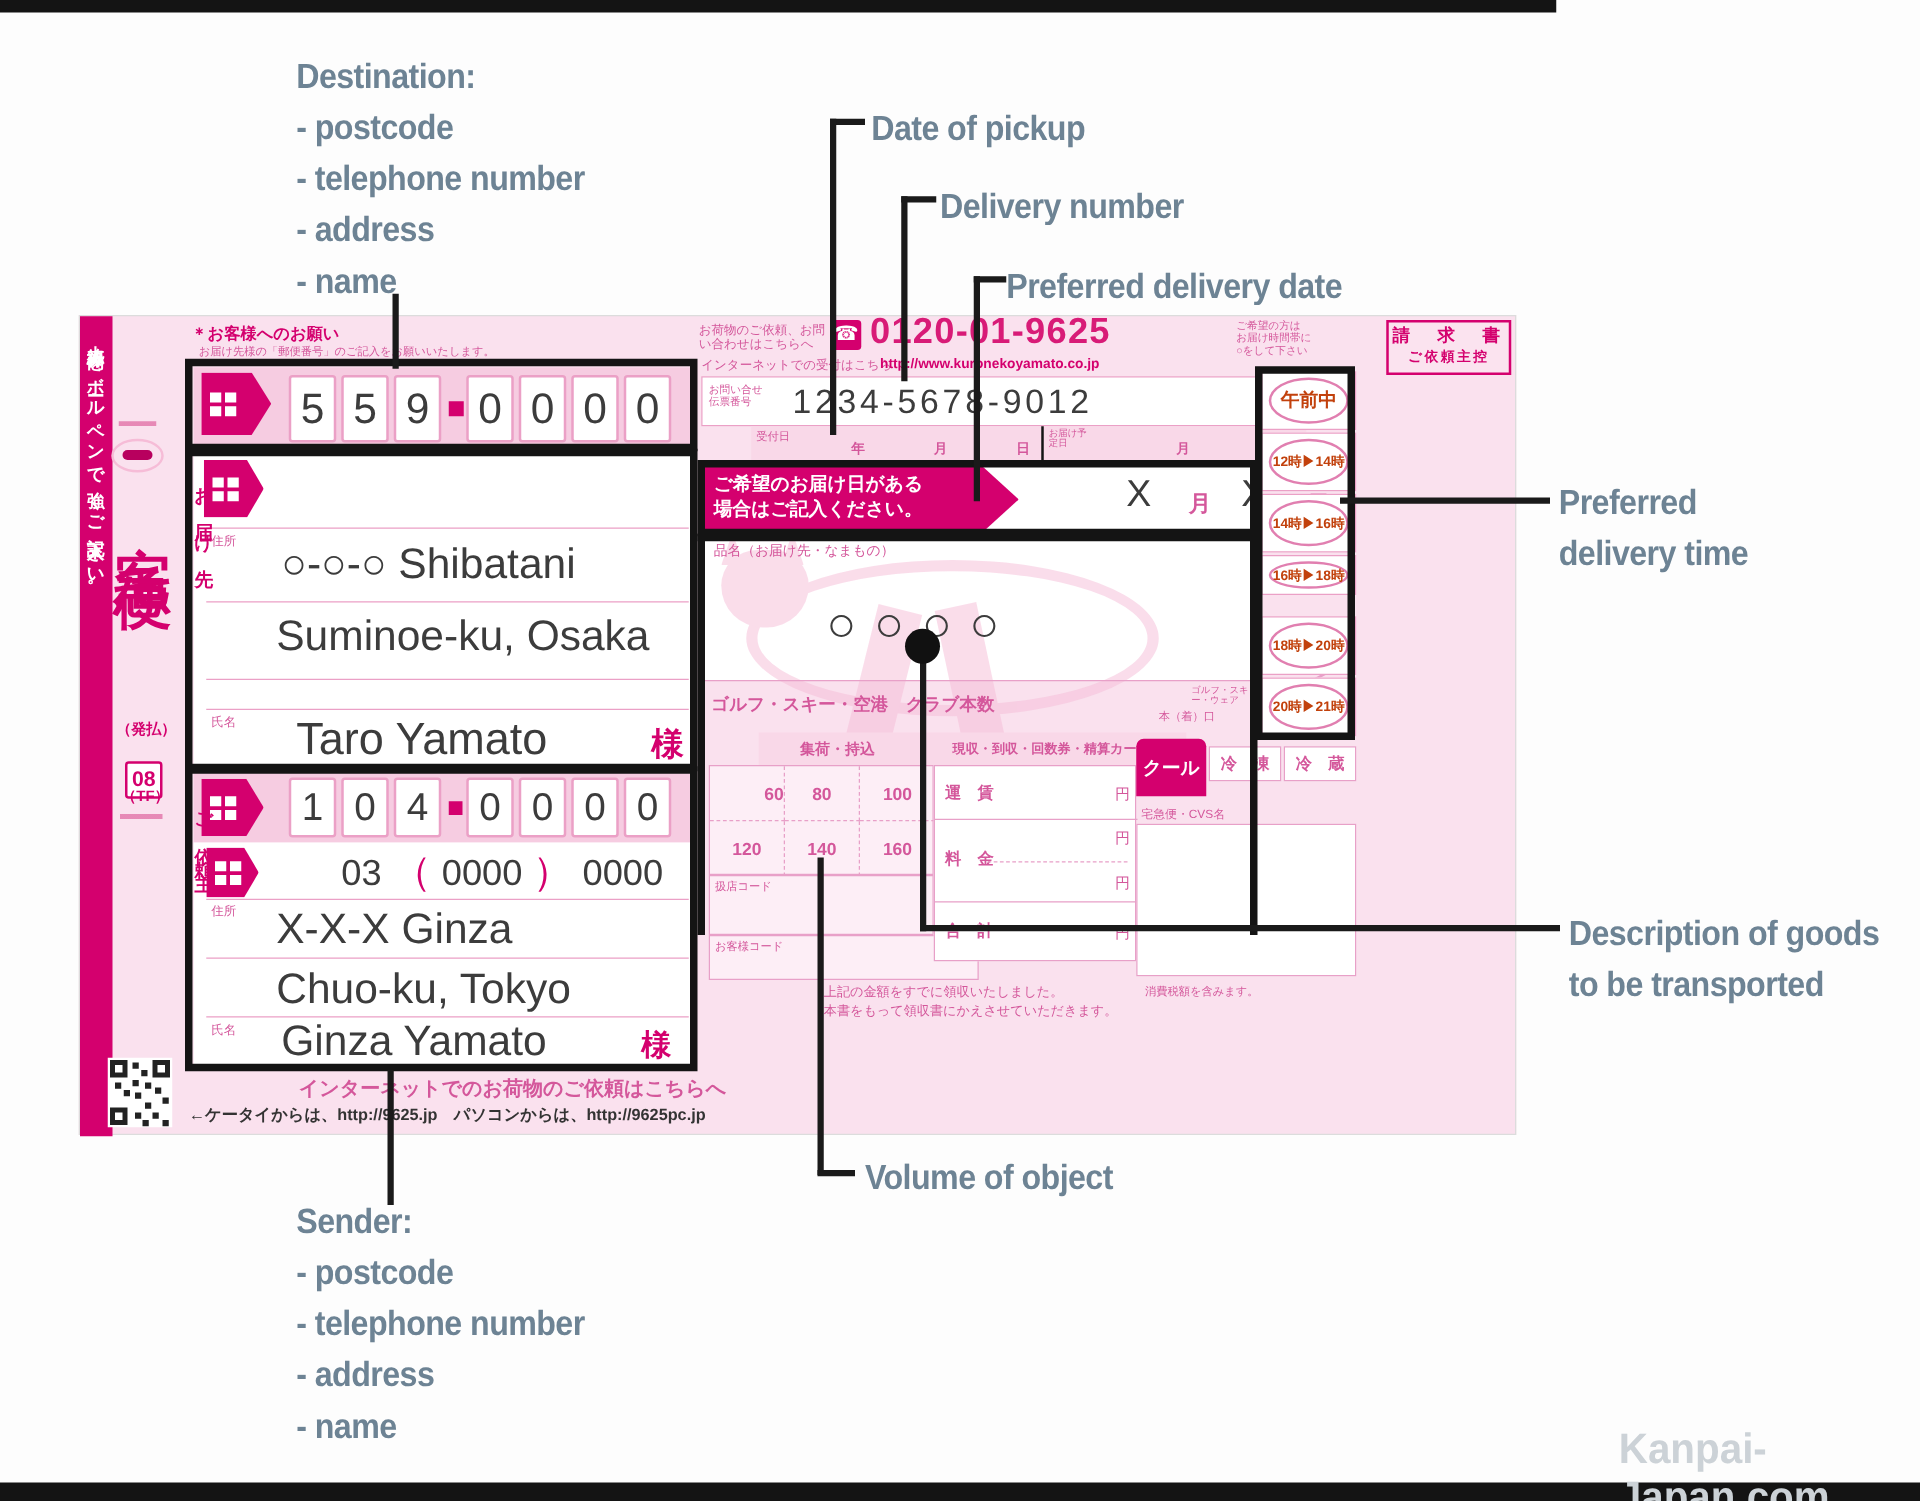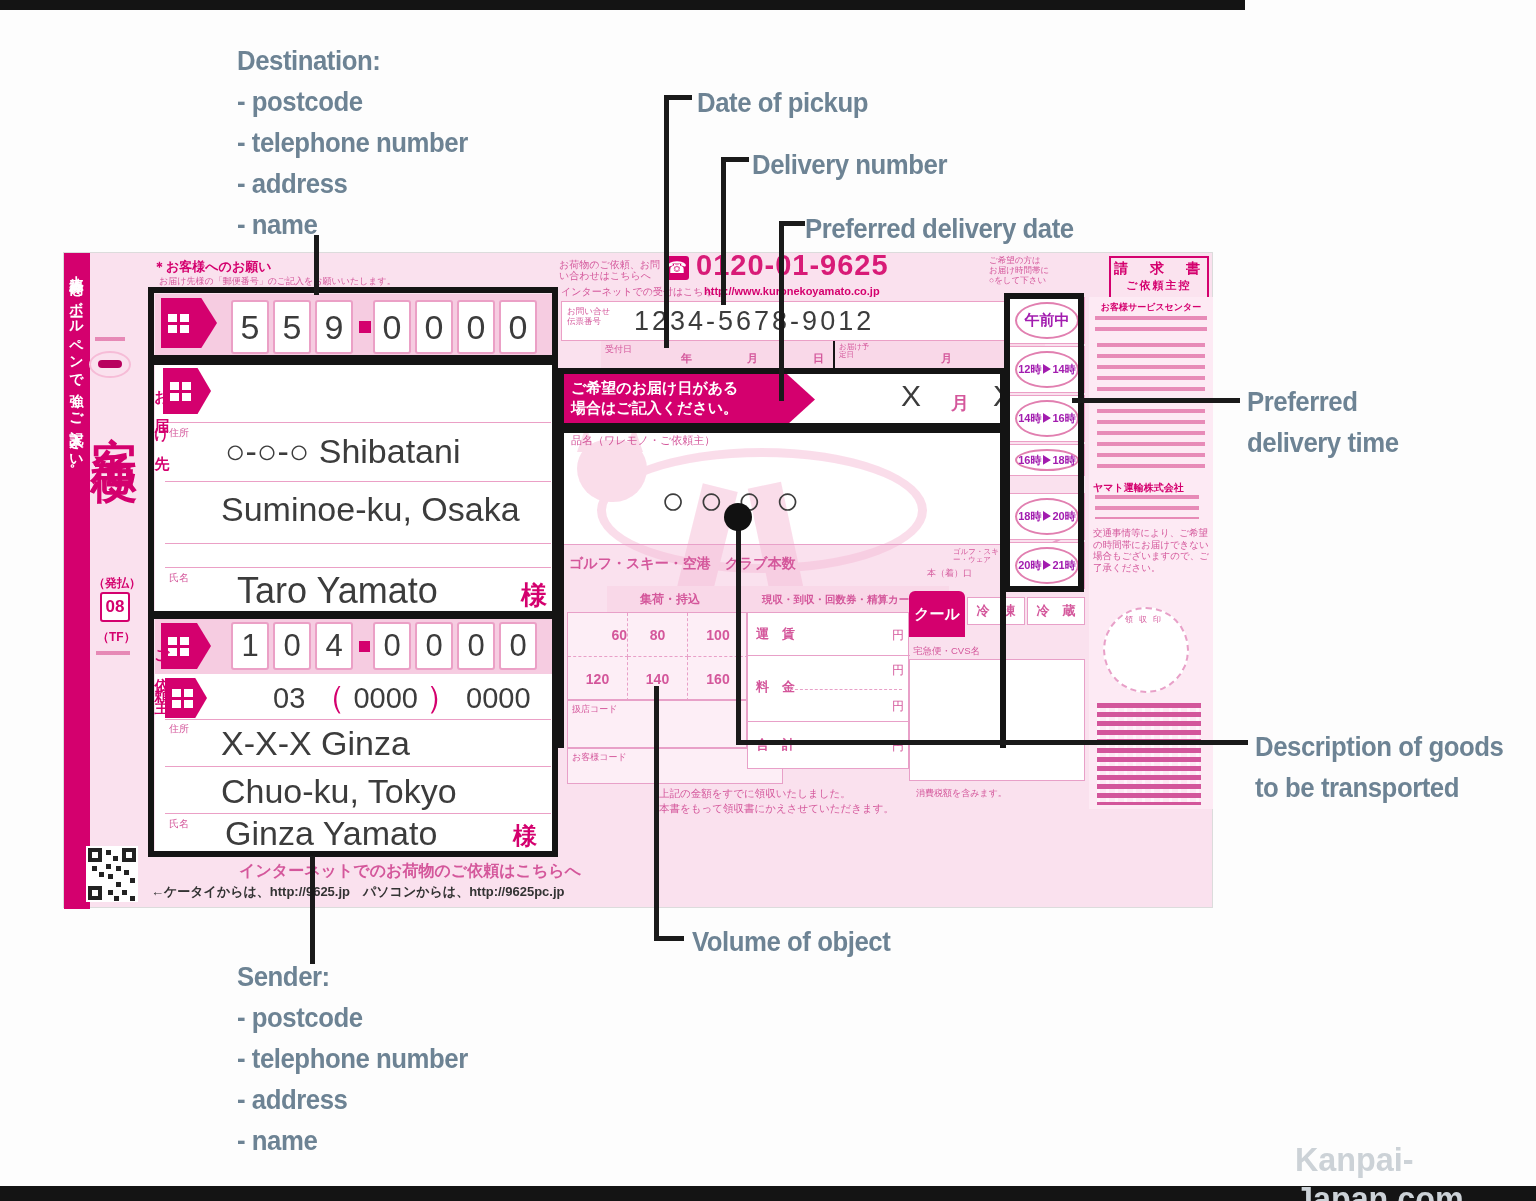--- a/index.html
+++ b/index.html
@@ -30,21 +30,21 @@
   .ln{background:#1a1a1a;z-index:22;}
   .dot{background:#111;border-radius:50%;z-index:23;}
   
   .ann{color:#6d8394;font-weight:bold;z-index:30;transform:scaleX(.92);transform-origin:left top;
        letter-spacing:-.5px;white-space:nowrap;}
   .ann28{font-size:28px;line-height:41px;}
   .wmark{color:#ccd2d7;font-size:34px;font-weight:bold;letter-spacing:0;transform:scaleX(.95);transform-origin:left top;}
   
   .tslot{background:#fff;border:1px solid #eba0c6;}
   .oval{position:absolute;left:5px;right:5px;top:4px;bottom:4px;border:2px solid #e17fb0;border-radius:50%;
-        display:flex;align-items:center;justify-content:center;color:#a21caf;font-weight:bold;}
+        display:flex;align-items:center;justify-content:center;color:#c2410c;font-weight:bold;}
   
   .stripes{background:repeating-linear-gradient(180deg,#e06ba3 0 4px,rgba(0,0,0,0) 4px 11px);opacity:.75;}
   .stripes-dense{background:repeating-linear-gradient(180deg,#cf4792 0 5px,rgba(0,0,0,0) 5px 9px),
                  repeating-linear-gradient(90deg,rgba(255,255,255,.55) 0 3px,rgba(0,0,0,0) 3px 9px);opacity:.9;}
   .cool{background:#d4006e;color:#fff;border-radius:6px 6px 0 0;display:flex;align-items:center;justify-content:center;
         font-weight:bold;font-size:15px;}
   .cellbox{background:#fff;border:1px solid #e8a0c8;}
   .dashcell{border-right:1px dashed #e8a0c8;}
   .stamp{border:2px dashed #e8a0c8;border-radius:50%;background:#fff;}
   .catline{border:9px solid #f6bcd7;border-radius:50%;}
@@ -65,21 +65,21 @@
     </div>
 
     <div class="a" style="left:31px;top:84px;width:30px;height:8px;">
       <div class="stripes" style="width:100%;height:100%;"></div>
     </div>
     <div class="a catline" style="left:25px;top:98px;width:42px;height:27px;border-width:2px;">
       <div class="a catfill" style="left:7px;top:7px;width:24px;height:8px;border-radius:4px;background:#b8005e;"></div>
     </div>
     <div class="a vtext pink" style="left:28px;top:146px;height:185px;font-size:46px;font-weight:bold;letter-spacing:12px;line-height:1;">宅急便</div>
     <div class="a pink" style="left:29px;top:322px;font-size:12px;font-weight:bold;">（発払）</div>
-    <div class="a fieldbox pink" style="left:36px;top:339px;width:30px;height:30px;font-size:17px;font-weight:bold;line-height:26px;border-color:#d4006e;">08</div>
+    <div class="a fieldbox pink" style="left:36px;top:356px;width:30px;height:30px;font-size:17px;font-weight:bold;line-height:26px;border-color:#d4006e;">08</div>
     <div class="a pink" style="left:33px;top:376px;font-size:12px;font-weight:bold;">（TF）</div>
     <div class="a stripes" style="left:32px;top:398px;width:34px;height:9px;"></div>
 
     <svg class="a" style="left:22px;top:593px;" width="52" height="56" viewBox="0 0 52 56">
       <rect width="52" height="56" fill="#fff"></rect>
       <rect x="2" y="2" width="14" height="14" fill="#222"></rect>
         <rect x="6" y="6" width="6" height="6" fill="#fff"></rect>
       <rect x="36" y="2" width="14" height="14" fill="#222"></rect>
         <rect x="40" y="6" width="6" height="6" fill="#fff"></rect>
       <rect x="2" y="40" width="14" height="14" fill="#222"></rect>
@@ -234,21 +234,21 @@
     <div class="a white-row" style="left:497px;top:177px;width:443px;height:114px;">
 
       <div class="a" style="left:8px;top:8px;width:420px;height:150px;opacity:.5;">
         <div class="a catline" style="left:28px;top:10px;width:330px;height:125px;"></div>
         <div class="a catfill" style="left:8px;top:2px;width:70px;height:62px;border-radius:34px 34px 40px 40px;"></div>
         <div class="a catfill" style="left:8px;top:-12px;width:18px;height:26px;clip-path:polygon(0 100%,50% 0,100% 100%);"></div>
         <div class="a catfill" style="left:56px;top:-12px;width:18px;height:26px;clip-path:polygon(0 100%,50% 0,100% 100%);"></div>
         <div class="a catfill" style="left:120px;top:48px;width:36px;height:110px;transform:rotate(14deg);"></div>
         <div class="a catfill" style="left:190px;top:46px;width:34px;height:112px;transform:rotate(-12deg);"></div>
       </div>
-      <div class="jp" style="position:absolute;left:10px;top:3px;font-size:11px;">品名（ワレモノ・ご依頼主）</div>
+      <div class="jp" style="position:absolute;left:10px;top:3px;font-size:11px;">品名（お届け先・なまもの）</div>
       <div class="hand" style="position:absolute;left:100px;top:48px;font-size:40px;letter-spacing:14px;">○○○○</div>
     </div>
 
     <div class="a" style="left:497px;top:291px;width:443px;height:42px;border-top:1px solid #e8a0c8;">
       <span class="jp" style="position:absolute;left:8px;top:10px;font-size:14px;font-weight:bold;">ゴルフ・スキー・空港　クラブ本数</span>
       <span class="jp" style="position:absolute;left:392px;top:3px;width:46px;font-size:7.5px;line-height:8px;">ゴルフ・スキー・ウェア</span>
       <span class="jp" style="position:absolute;left:366px;top:22px;font-size:9px;">本（着）口</span>
       <div class="a" style="left:438px;top:8px;width:66px;height:2px;background:#e8a0c8;transform:rotate(-28deg);"></div>
     </div>
 
@@ -323,32 +323,20 @@
         <div class="oval" style="font-size:11px;">
           <span>18時▶20時</span>
         </div>
       </div>
     <div class="a tslot" style="left:945px;top:289px;width:76px;height:47px;">
         <div class="oval" style="font-size:11px;">
           <span>20時▶21時</span>
         </div>
       </div>
 
-    <div class="a" style="left:1025px;top:44px;width:124px;height:512px;background:#fdeaf4;">
-      <div class="pink" style="position:absolute;left:2px;top:4px;width:120px;font-size:9px;font-weight:bold;text-align:center;">お客様サービスセンター</div>
-      <div class="stripes" style="position:absolute;left:6px;top:19px;width:112px;height:20px;"></div>
-      <div class="stripes" style="position:absolute;left:8px;top:46px;width:108px;height:132px;"></div>
-      <div class="pink" style="position:absolute;left:4px;top:184px;font-size:10px;font-weight:bold;">ヤマト運輸株式会社</div>
-      <div class="stripes" style="position:absolute;left:6px;top:198px;width:104px;height:24px;"></div>
-      <div class="jp" style="position:absolute;left:4px;top:230px;width:116px;font-size:9.5px;line-height:11.5px;">交通事情等により、ご希望の時間帯にお届けできない場合もございますので、ご了承ください。</div>
-      <div class="a stamp" style="left:14px;top:310px;width:86px;height:86px;">
-        <div class="jp" style="position:absolute;left:0;top:5px;width:82px;text-align:center;font-size:8px;letter-spacing:6px;">領収印</div>
-      </div>
-      <div class="stripes-dense" style="position:absolute;left:8px;top:406px;width:104px;height:102px;"></div>
-    </div>
 
     <div class="a jp" style="left:175px;top:608px;font-size:16px;font-weight:bold;">インターネットでのお荷物のご依頼はこちらへ</div>
     <div class="a" style="left:87px;top:630px;font-size:13px;color:#333;font-weight:bold;">←ケータイからは、http://9625.jp　パソコンからは、http://9625pc.jp</div>
   </div>
 
   <div class="a bb" style="left:148px;top:287px;width:410px;height:74px;"></div>
   <div class="a bb" style="left:148px;top:359px;width:410px;height:258px;"></div>
   <div class="a bb" style="left:148px;top:613px;width:410px;height:244px;"></div>
   <div class="a bb" style="left:558px;top:368px;width:448px;height:61px;"></div>
   <div class="a bb3" style="left:558px;top:427px;width:448px;height:321px;"></div>

